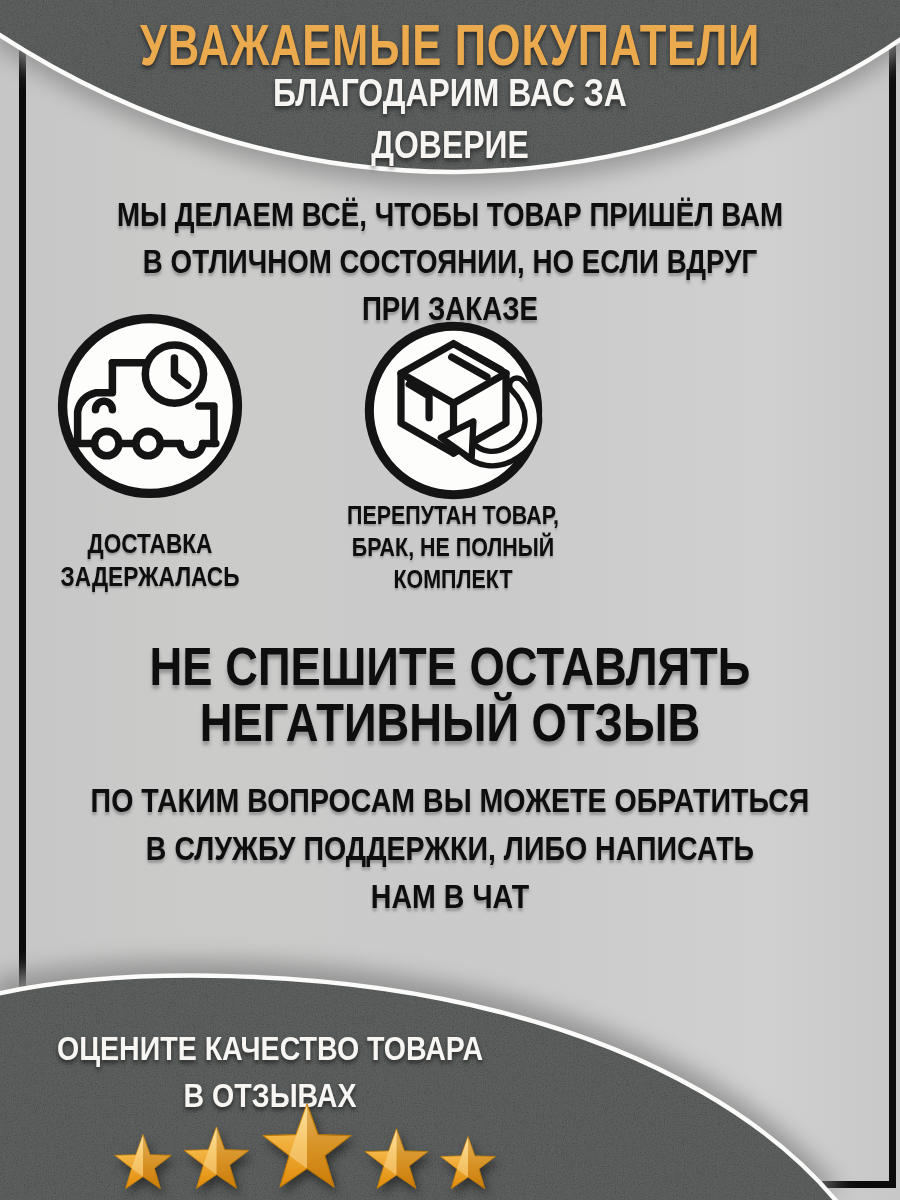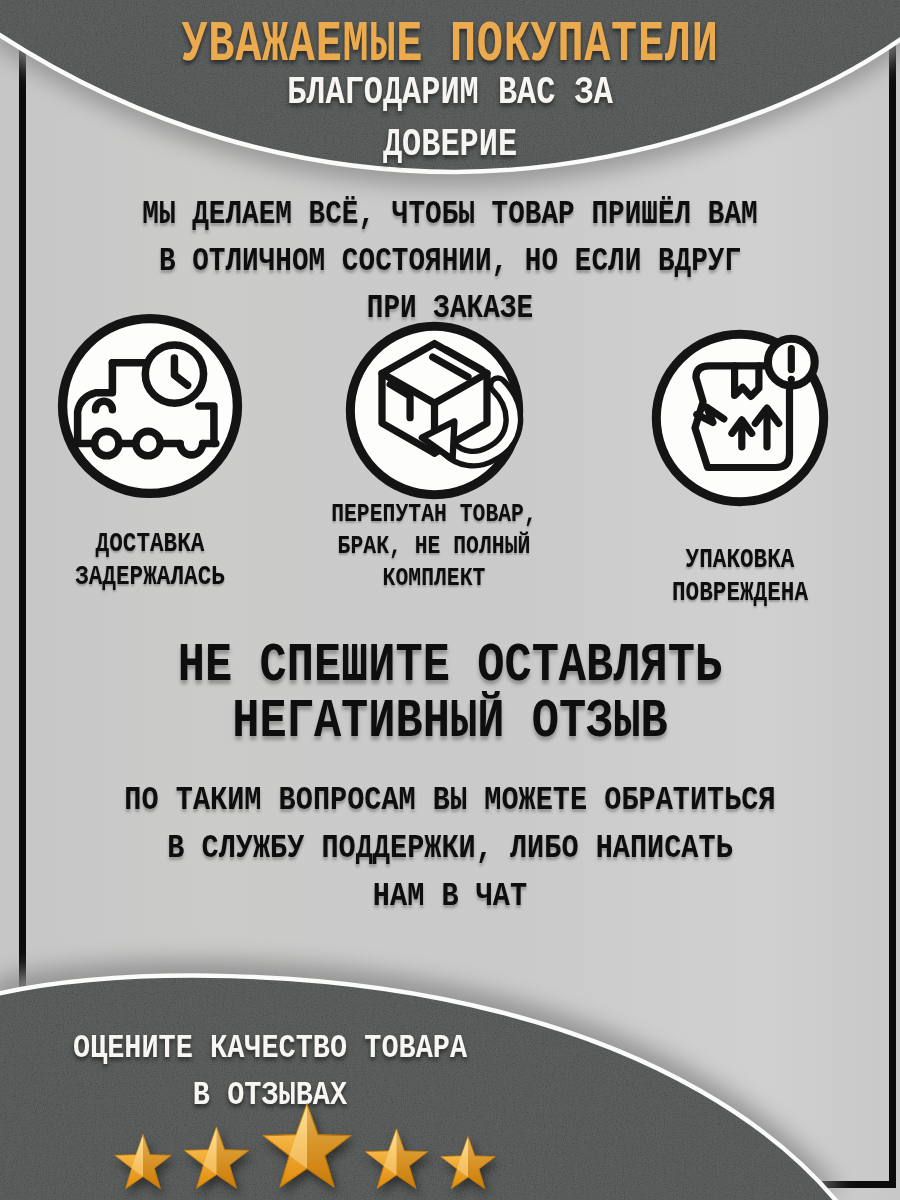--- a/index.html
+++ b/index.html
@@ -1,19 +1,19 @@
 <!DOCTYPE html>
 <html><head>
 <meta charset="utf-8">
 <style>
   html,body { margin:0; padding:0; background:#9a9a9a; }
   .canvas {
     position:relative; width:900px; height:1200px; overflow:hidden;
     background:linear-gradient(90deg,#c5c6c5 0%, #cbccca 22%, #c9cac9 55%, #cfd0cf 85%, #c7c8c7 100%);
-    font-family:Liberation Mono, monospace;
+    font-family:Liberation Sans, sans-serif;
   }
   .frame {
     position:absolute; left:19px; right:4px; top:0; bottom:12px;
     border:7px solid #0b0b0b; border-top:none;
   }
   .bg-svg { position:absolute; left:0; top:0; }
 
   .txt {
     position:absolute; left:0; width:900px; text-align:center;
     font-weight:700; white-space:pre-line; color:#0e0e0e;
@@ -28,21 +28,21 @@
   .header-subtitle {
     top:67px; font-size:38px; line-height:52px; color:#f6f5f2;
     text-shadow:0 3px 5px rgba(0,0,0,0.5);
   }
   .intro { top:191px; font-size:33px; line-height:47px; }
   .warning { top:638px; font-size:54px; line-height:56px; text-shadow:0 4px 4px rgba(90,90,90,0.5); }
   .support { top:776px; font-size:34px; line-height:48px; }
 
   .issue { position:absolute; width:260px; text-align:center; }
   .issue-1 { left:20px;  top:312px; }
-  .issue-2 { left:304px; top:320px; }
+  .issue-2 { left:323px; top:320px; }
   .issue-3 { left:610px; top:328px; }
   .issue svg.badge { display:block; margin:0 auto; }
   .issue .label {
     font-weight:700; white-space:pre-line; color:#0e0e0e;
     transform:scaleX(0.84); transform-origin:50% 50%;
     text-shadow:0 2px 2px rgba(95,95,95,0.45);
   }
   .issue-1 .label { margin-top:28px; font-size:27px;   line-height:33px; }
   .issue-2 .label { margin-top:-2px; font-size:25.5px; line-height:32px; }
   .issue-3 .label { margin-top:36px; font-size:27px;   line-height:33px; }
@@ -140,39 +140,20 @@
       </g>
       <path d="M85,36 C97,48 97,66 81,74 C73,78.5 64,77 57.5,70.5" fill="none" stroke="#141414" stroke-width="11" stroke-linecap="round"></path>
       <path d="M85,36 C97,48 97,66 81,74 C73,78.5 64,77 57.5,70.5" fill="none" stroke="#fdfdfc" stroke-width="5" stroke-linecap="round"></path>
       <polygon points="43,65 61,56 60,77" fill="#fdfdfc" stroke="#141414" stroke-width="3.5" stroke-linejoin="round"></polygon>
     </svg>
     <div class="label">ПЕРЕПУТАН ТОВАР,
 БРАК, НЕ ПОЛНЫЙ
 КОМПЛЕКТ</div>
   </div>
 
-  <div class="issue issue-3">
-    <svg class="badge" width="180" height="180" viewBox="0 0 100 100">
-      <circle cx="50" cy="50" r="46.5" fill="#fdfdfc" stroke="#141414" stroke-width="5"></circle>
-      <g stroke="#141414" stroke-width="4" fill="none" stroke-linecap="round" stroke-linejoin="round">
-        <path d="M33,21 H70 Q77.5,21 77.5,28.5 V70 Q77.5,77.5 70,77.5 H32 L25,55.5 L29.5,41 L25.5,27.5 Q25.5,21 33,21 Z" fill="#fdfdfc"></path>
-        <path d="M47,21 V37.5 L51.5,33 L56,38 L60.5,33.5 V21"></path>
-        <path d="M26,48 L35,52.5 L31.5,44 L41,50.5"></path>
-        <path d="M51,66 V53"></path>
-          <path d="M45.5,58.5 L51,51 L56.5,58.5"></path>
-        <path d="M65,66 V46"></path>
-          <path d="M58.5,53 L65,44.5 L71.5,53"></path>
-        <circle cx="78.5" cy="19" r="13" fill="#fdfdfc" stroke-width="4.5"></circle>
-        <path d="M78.5,11.5 V23"></path>
-      </g>
-      <circle cx="78.5" cy="28.5" r="2" fill="#141414"></circle>
-    </svg>
-    <div class="label">УПАКОВКА
-ПОВРЕЖДЕНА</div>
-  </div>
 
   <div class="txt warning">НЕ СПЕШИТЕ ОСТАВЛЯТЬ
 НЕГАТИВНЫЙ ОТЗЫВ</div>
 
   <div class="txt support">ПО ТАКИМ ВОПРОСАМ ВЫ МОЖЕТЕ ОБРАТИТЬСЯ
 В СЛУЖБУ ПОДДЕРЖКИ, ЛИБО НАПИСАТЬ
 НАМ В ЧАТ</div>
 
   <div class="footer-cta">ОЦЕНИТЕ КАЧЕСТВО ТОВАРА
 В ОТЗЫВАХ</div>

